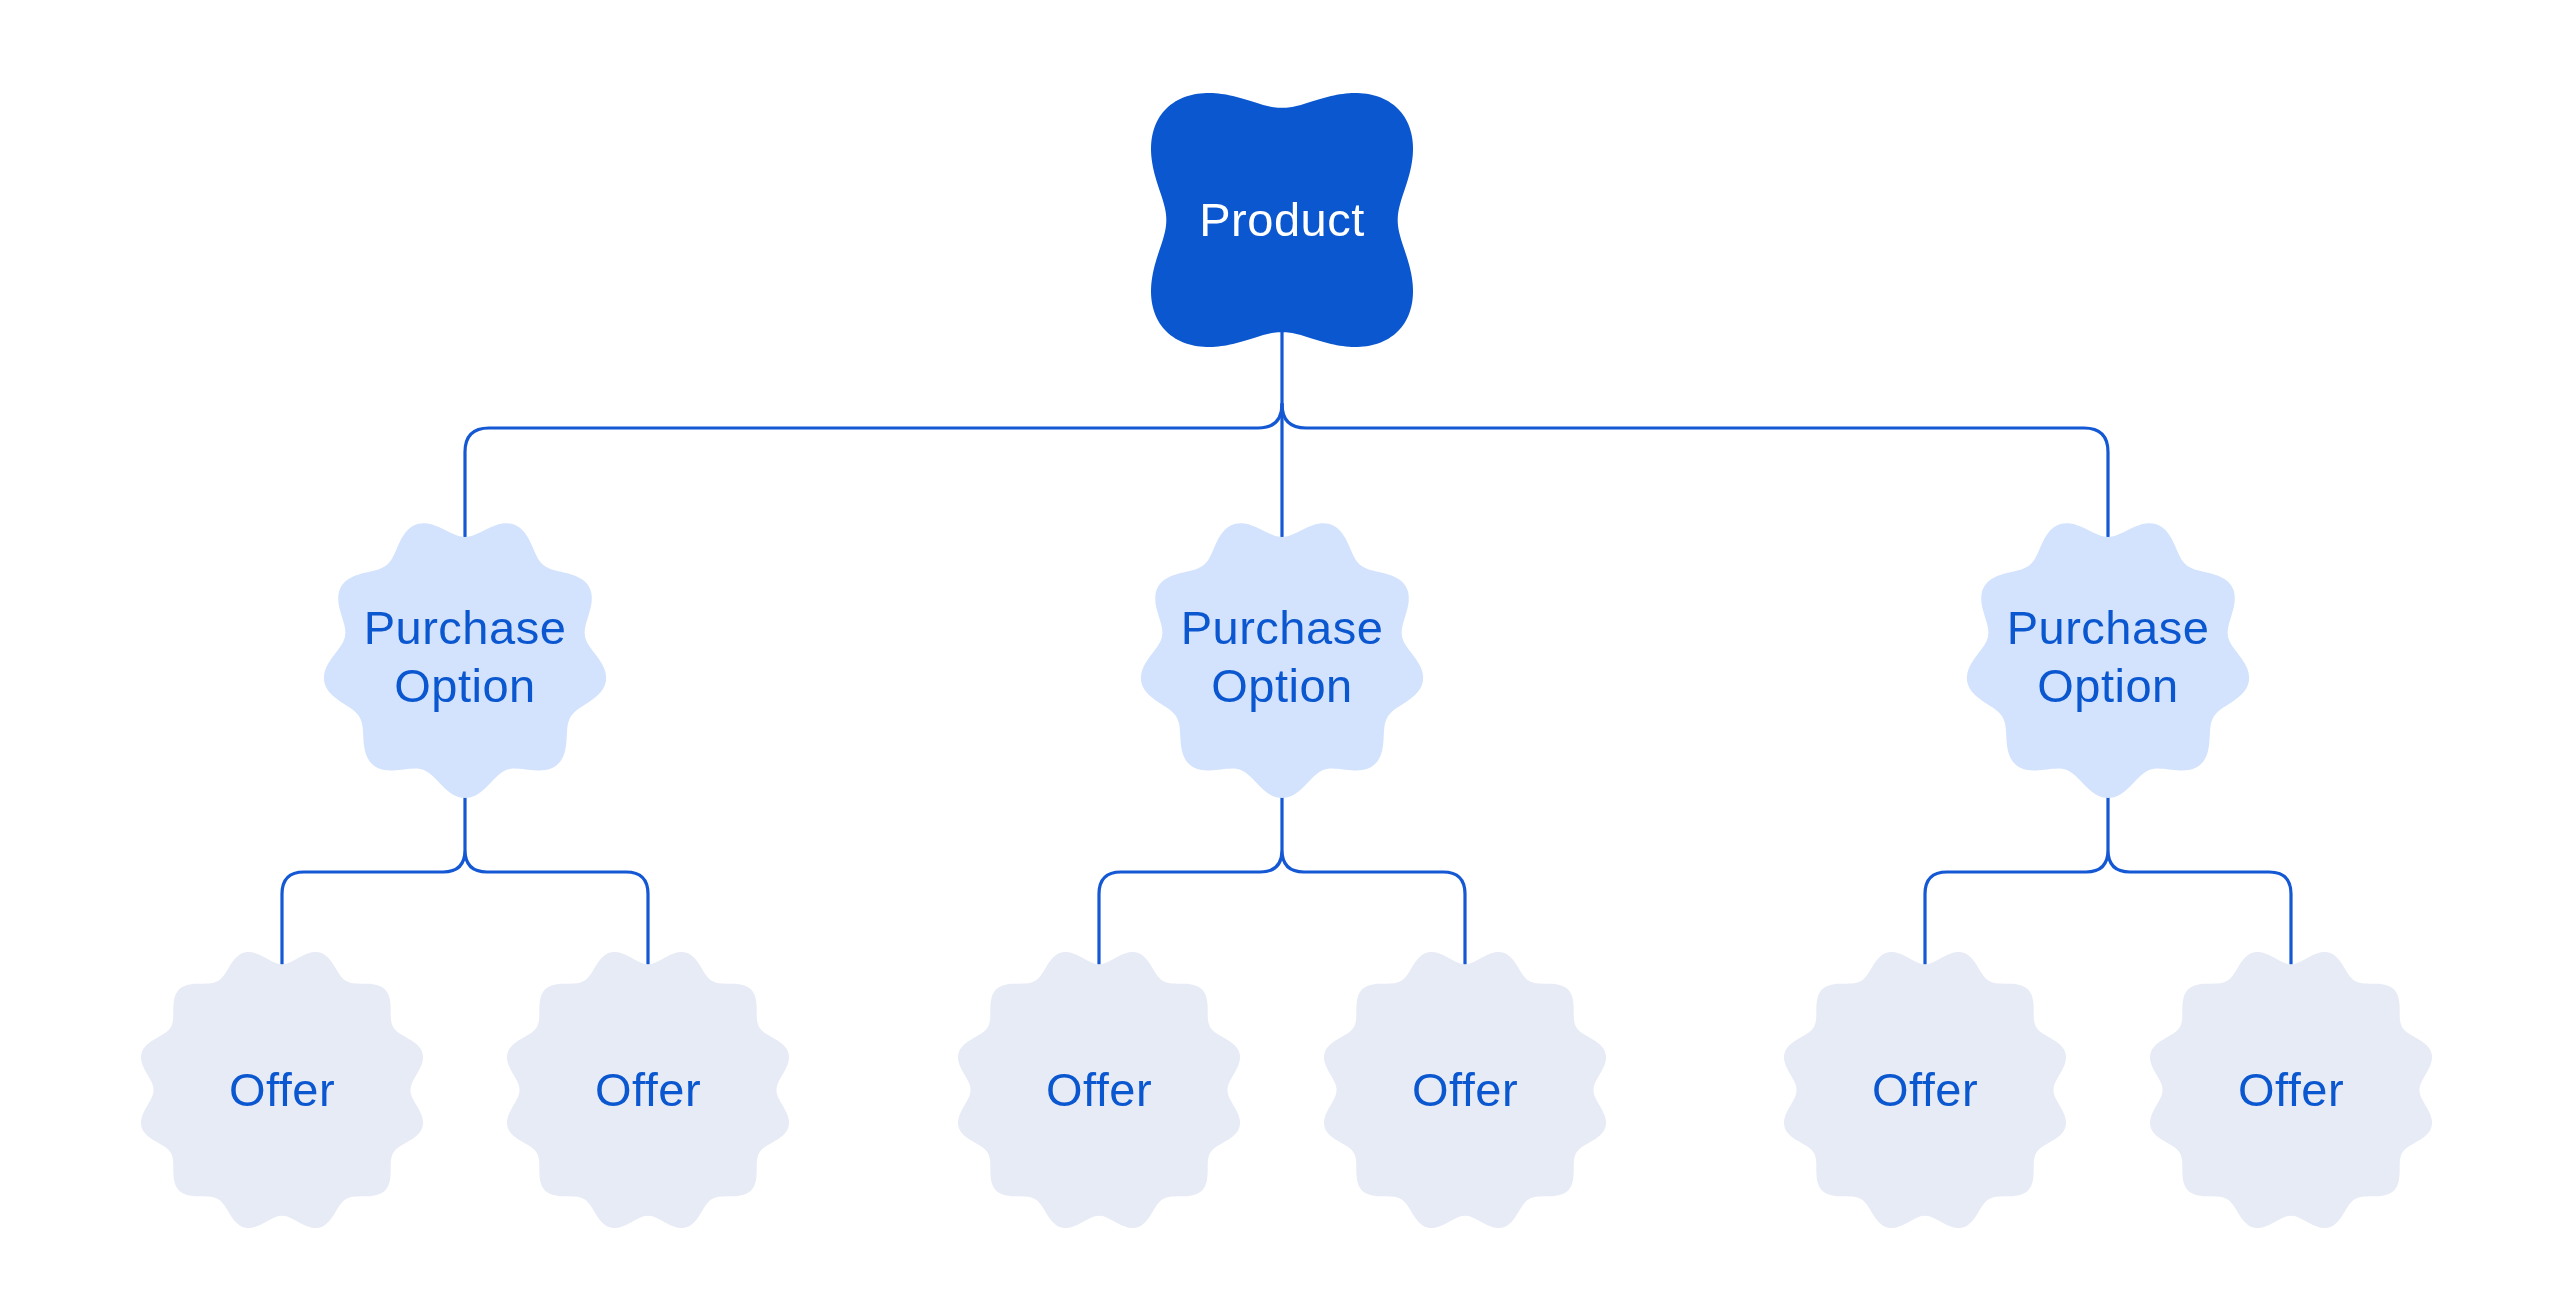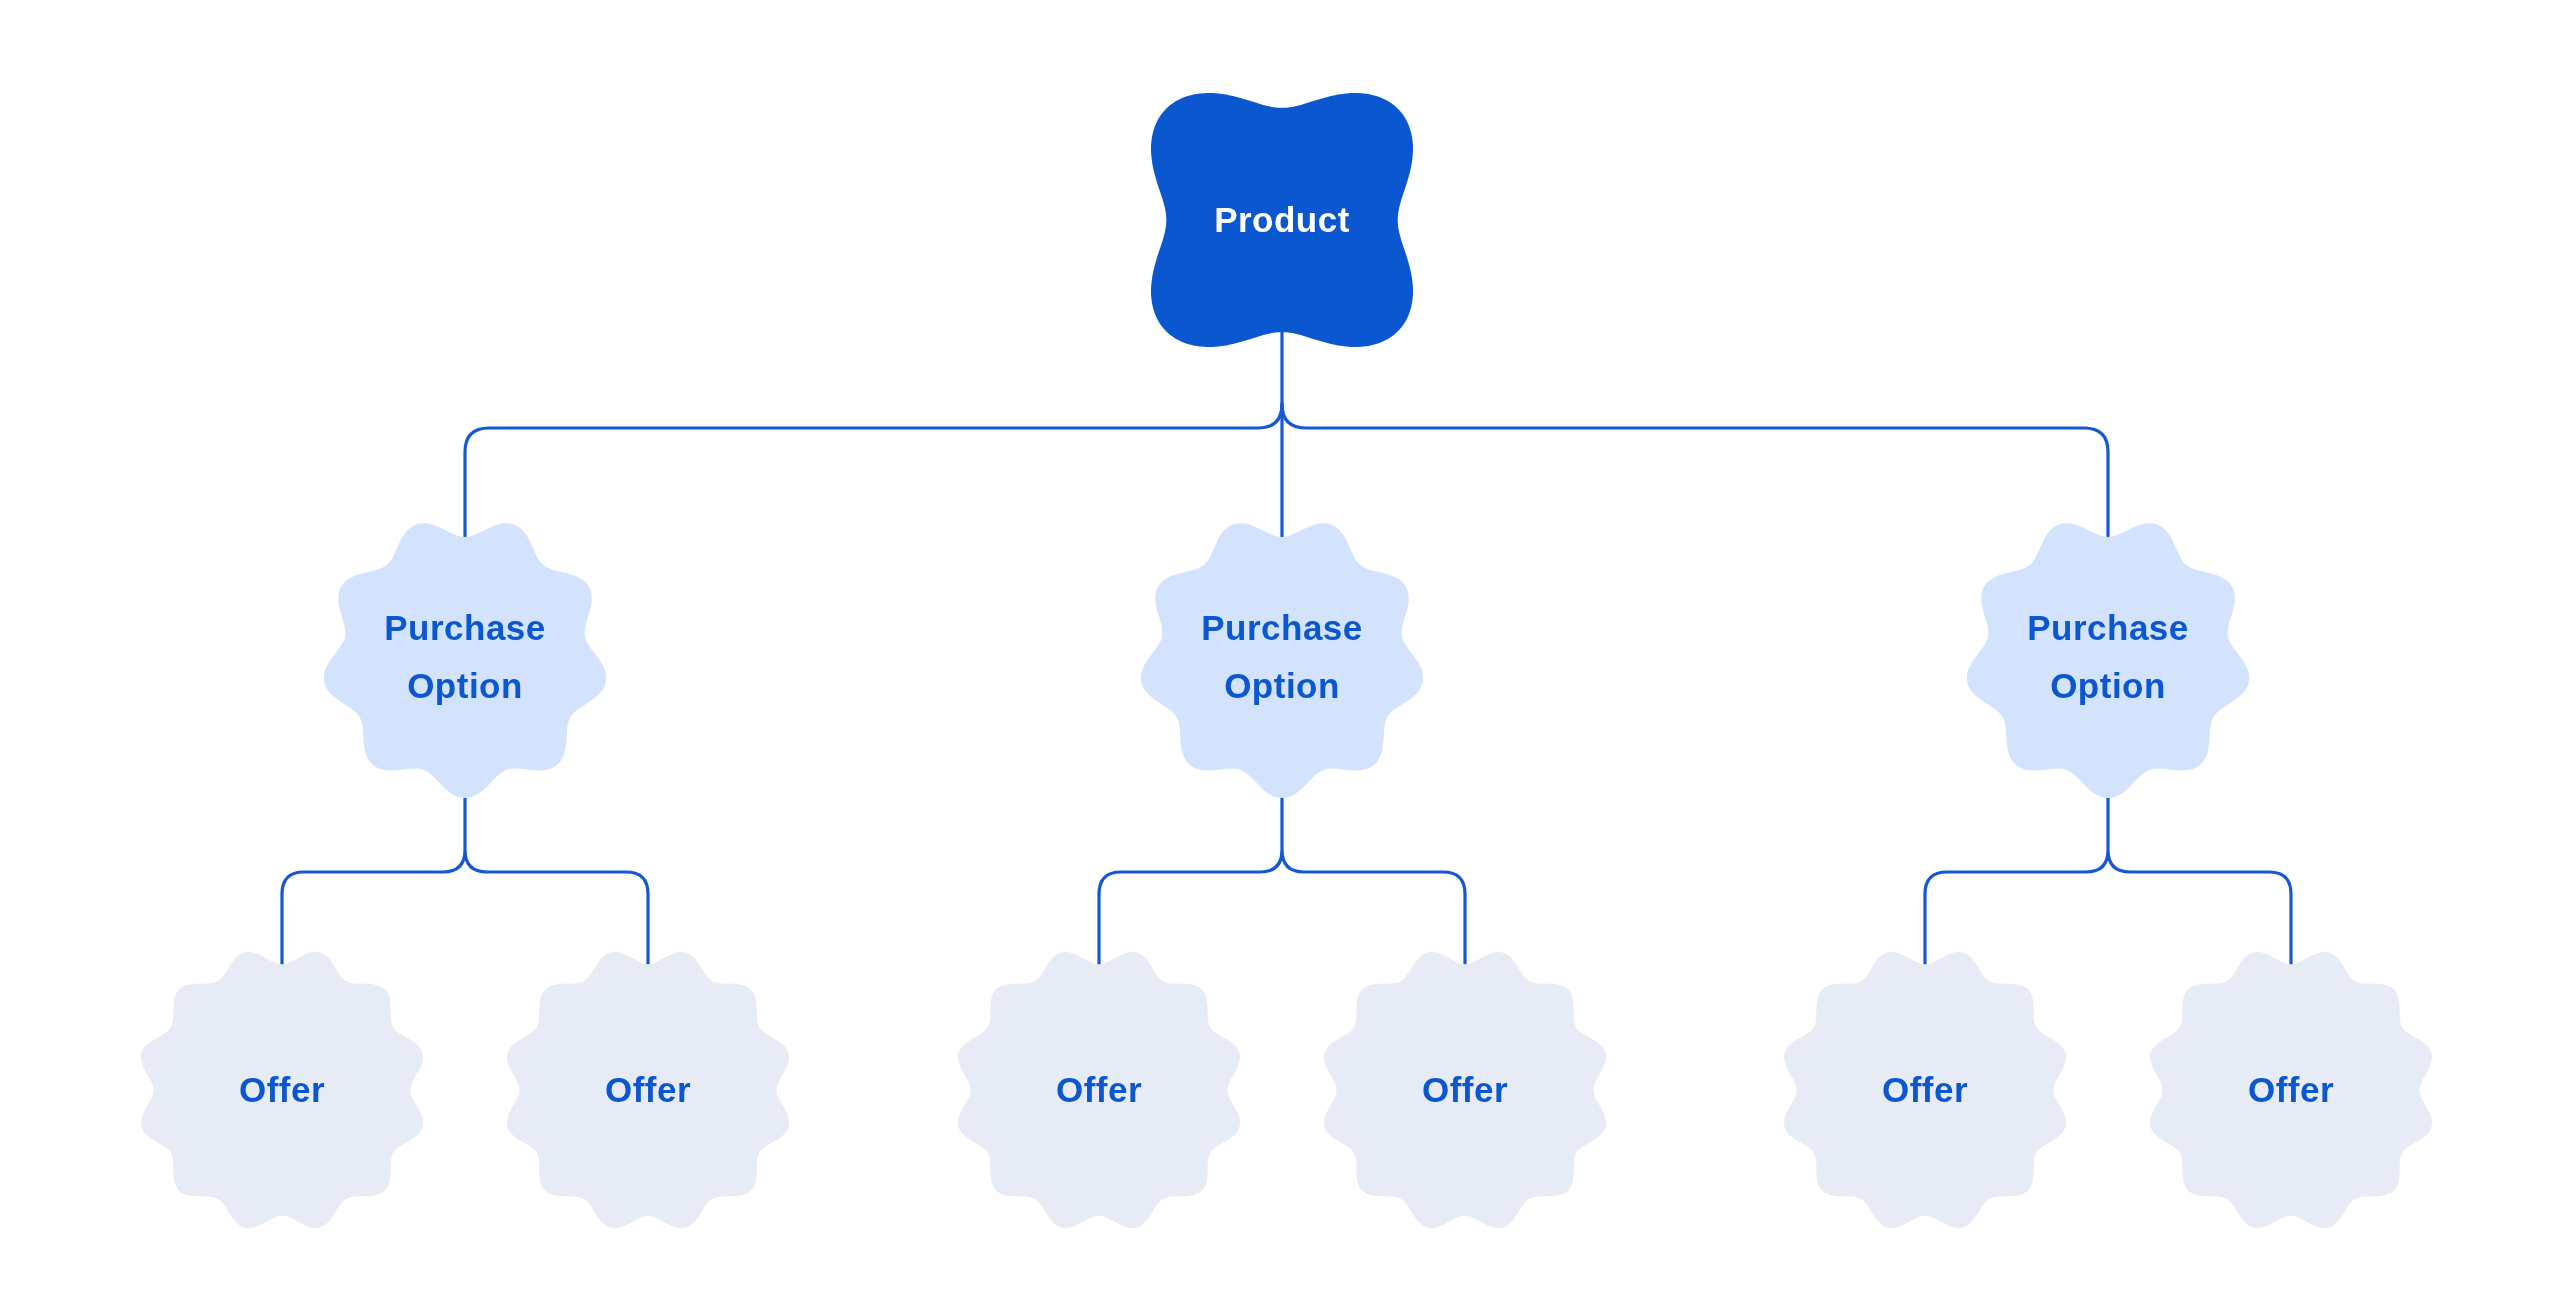--- a/index.html
+++ b/index.html
@@ -29,22 +29,22 @@
   .node svg.blob {
     position: absolute;
     left: 0;
     top: 0;
     width: 100%;
     height: 100%;
   }
   .node .label {
     position: relative;
     text-align: center;
-    font-size: 35px;
-    font-weight: 700;
+    font-size: 47px;
+    font-weight: 400;
     line-height: 58px;
     letter-spacing: 0.5px;
   }
   .node.product .label {
     color: var(--product_text, #ffffff);
   }
   .node.purchase .label,
   .node.offer .label {
     color: var(--label_text, #0b57d0);
   }

